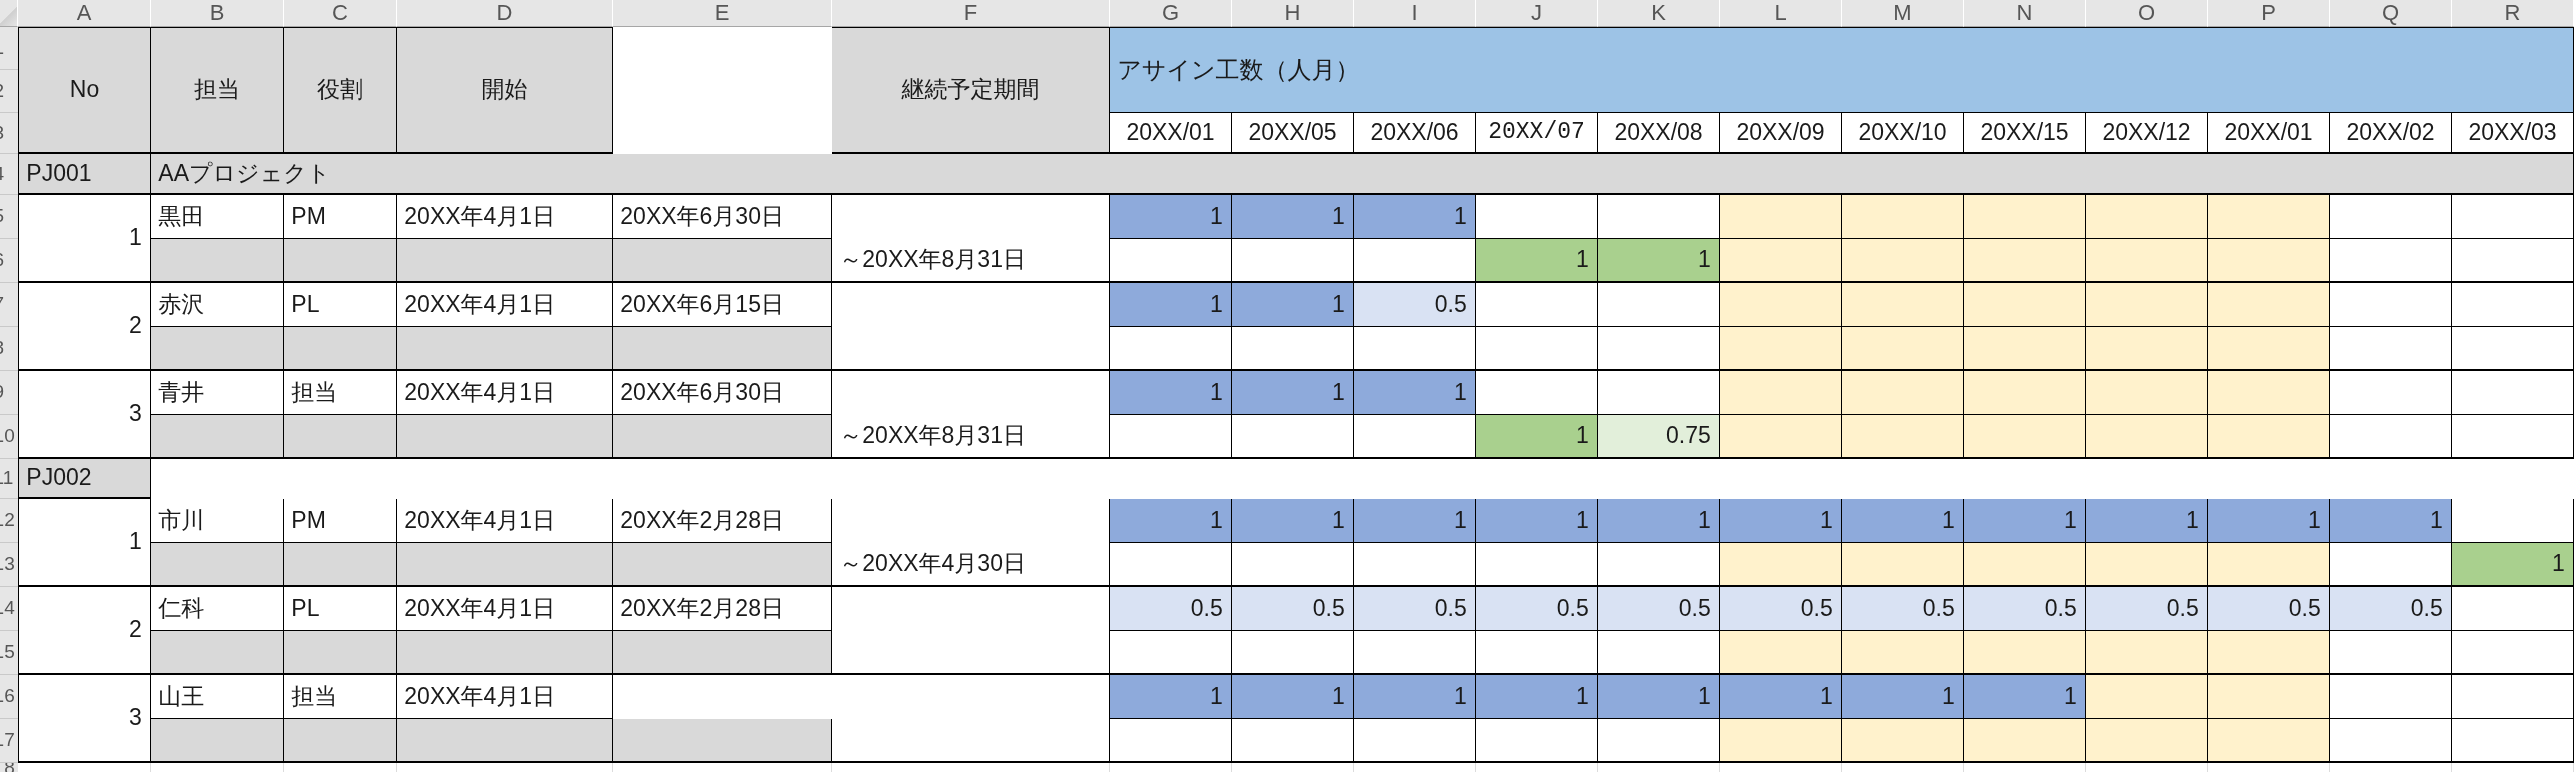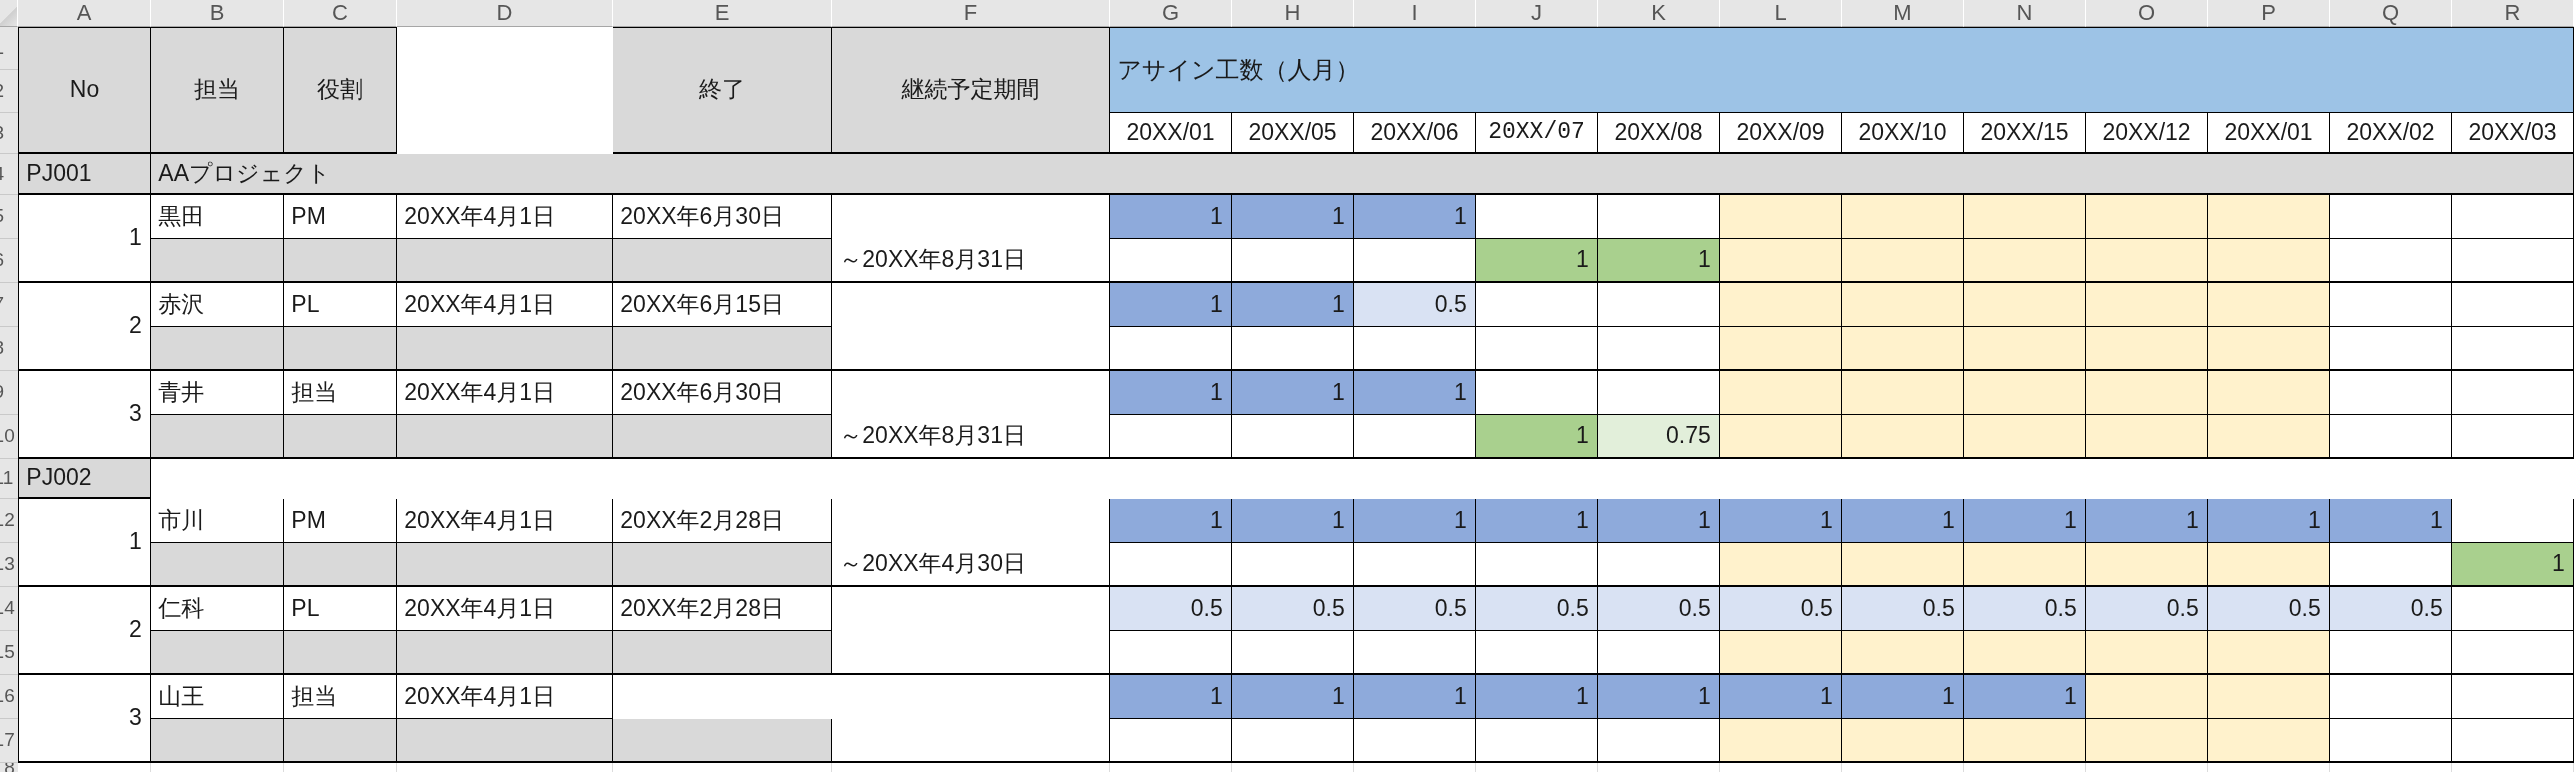--- a/index.html
+++ b/index.html
@@ -100,21 +100,21 @@
       </div>
       <div class="rownum" style="grid-area: 18 / 1;">
         <span>17</span>
       </div>
       <div class="rownum" style="grid-area: 19 / 1;">
         <span>18</span>
       </div>
       <div class="tc ctr bt bb3 bl" style="grid-area: 2 / 2 / span 3; background: rgb(217, 217, 217);">No</div>
       <div class="tc ctr bt bb3" style="grid-area: 2 / 3 / span 3; background: rgb(217, 217, 217);">担当</div>
       <div class="tc ctr bt bb3" style="grid-area: 2 / 4 / span 3; background: rgb(217, 217, 217);">役割</div>
-      <div class="tc ctr bt bb3" style="grid-area: 2 / 6 / span 3; background: rgb(217, 217, 217);">終了</div>
+      <div class="tc ctr bt bb3" style="grid-area: 2 / 5 / span 3; background: rgb(217, 217, 217);">開始</div>
       <div class="tc ctr bt bb3" style="grid-area: 2 / 7 / span 3; background: rgb(217, 217, 217);">継続予定期間</div>
       <div class="tc bt" style="grid-area: 2 / 8 / span 2 / span 12; background: rgb(157, 195, 230); font-size: 24px;">アサイン工数（人月）</div>
       <div class="tc ctr bb3" style="grid-area: 4 / 8;">20XX/01</div>
       <div class="tc ctr bb3" style="grid-area: 4 / 9; text-align: right;">20XX/05</div>
       <div class="tc ctr bb3" style="grid-area: 4 / 10;">20XX/06</div>
       <div class="tc ctr bb3" style="grid-area: 4 / 11; font-family: Liberation Mono, monospace;">20XX/07</div>
       <div class="tc ctr bb3" style="grid-area: 4 / 12;">20XX/08</div>
       <div class="tc ctr bb3" style="grid-area: 4 / 13;">20XX/09</div>
       <div class="tc ctr bb3" style="grid-area: 4 / 14;">20XX/10</div>
       <div class="tc ctr bb3" style="grid-area: 4 / 15;">20XX/15</div>

